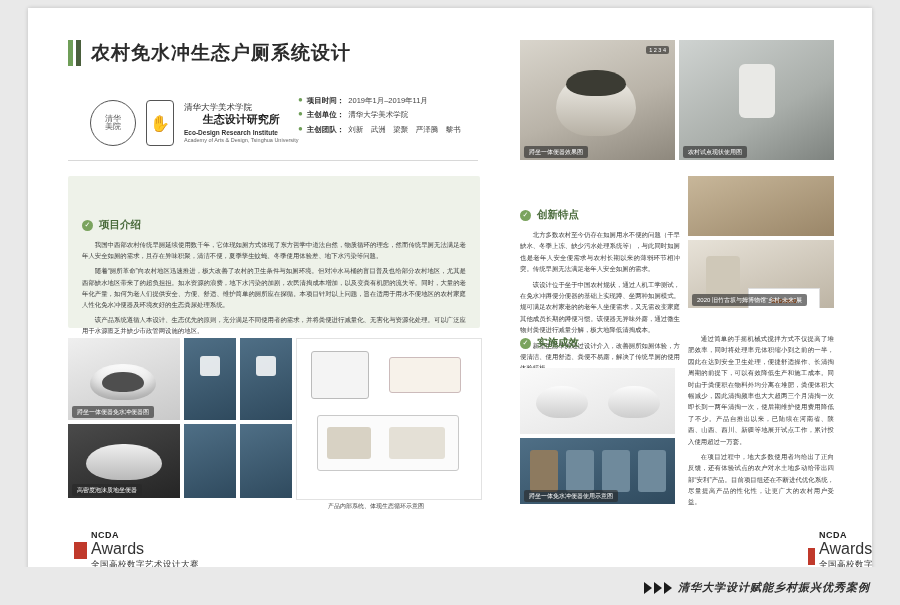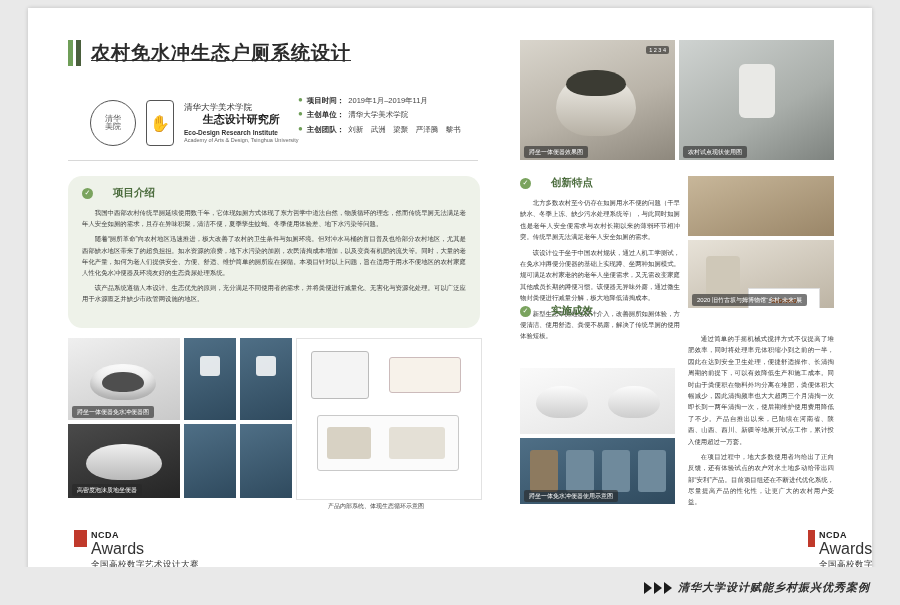--- a/index.html
+++ b/index.html
@@ -8,46 +8,46 @@
     background:#e9e9e9;
     font-family:"Liberation Sans","DejaVu Sans",sans-serif;
     color:#333;
   }
   .poster{
     position:absolute;left:28px;top:8px;width:844px;height:570px;
     background:#ffffff;
     box-shadow:0 0 4px rgba(0,0,0,.18);
   }
   
-  .title-row{position:absolute;left:40px;top:32px;display:flex;align-items:center;gap:10px;text-decoration:underline;}
+  .title-row{position:absolute;left:40px;top:32px;display:flex;align-items:center;gap:10px;}
   .title-bars{display:flex;gap:3px;}
   .title-bars i{display:block;width:5px;height:26px;background:#6f9e58;}
   .title-bars i.dark{background:#4a5f3c;}
   .main-title{font-size:19px;font-weight:bold;color:#2b2b2b;letter-spacing:1px;}
   
   .inst{position:absolute;left:62px;top:92px;display:flex;align-items:center;gap:10px;}
   .inst-seal{width:44px;height:44px;border-radius:50%;border:1.4px solid #555;display:flex;align-items:center;justify-content:center;font-size:8px;color:#555;line-height:1.05;}
   .inst-hand{width:26px;height:44px;border:1.4px solid #555;border-radius:4px;display:flex;align-items:center;justify-content:center;font-size:16px;color:#555;}
   .inst-text div{line-height:1.25;}
   .inst-cn1{font-size:8.5px;color:#333;}
   .inst-cn2{font-size:11px;font-weight:bold;color:#222;text-align:center;}
   .inst-en1{font-size:6.5px;font-weight:bold;color:#333;margin-top:2px;}
   .inst-en2{font-size:5.5px;color:#666;}
   .meta{position:absolute;left:270px;top:86px;font-size:7.5px;color:#444;line-height:1.9;}
   .meta .row{display:flex;align-items:flex-start;gap:4px;}
   .meta .dot{color:#6f9e58;font-size:8px;line-height:1.6;}
   .meta b{font-weight:bold;color:#333;}
   .meta .team{max-width:150px;}
   .hr{position:absolute;left:40px;top:152px;width:410px;height:1px;background:#d8d8d8;}
   
-  .sec-head{display:flex;align-items:center;gap:20px;font-size:10.5px;font-weight:bold;color:#4a6b3c;}
+  .sec-head{display:flex;align-items:center;gap:6px;font-size:10.5px;font-weight:bold;color:#4a6b3c;margin-top:32px;}
   .sec-head .bullet{width:11px;height:11px;border-radius:50%;background:#7aa35e;color:#fff;font-size:7px;display:flex;align-items:center;justify-content:center;}
   .panel-left{
     position:absolute;left:40px;top:168px;width:412px;height:152px;
-    background:#eef2e9;border-radius:14px;padding:10px 14px 10px 14px;box-sizing:border-box;
+    background:#eef2e9;border-radius:2px;padding:10px 14px 10px 14px;box-sizing:border-box;
   }
   .body-text{font-size:6.4px;line-height:1.75;color:#3c3c3c;text-align:justify;margin-top:7px;}
   .body-text p{margin:0 0 4px 0;text-indent:2em;}
   
   .img{position:absolute;overflow:hidden;background:#cfcfcf;}
   .cap{position:absolute;font-size:6px;color:#fff;background:rgba(40,40,40,.62);padding:1.5px 5px;border-radius:2px;white-space:nowrap;}
   .capd{position:absolute;font-size:6px;color:#444;white-space:nowrap;}
   
   .ph-toilet{background:linear-gradient(160deg,#d9d5cc 0%,#b9b3a8 55%,#8e887d 100%);}
   .ph-room{background:linear-gradient(150deg,#cfd3d1 0%,#a9aeaa 60%,#7e837f 100%);}
@@ -58,21 +58,21 @@
   .ph-shop{background:linear-gradient(160deg,#e7e2d8 0%,#bdb4a4 100%);}
   .ph-white{background:linear-gradient(160deg,#fafafa 0%,#e2e2e2 100%);}
   .ph-diagram{background:#ffffff;border:1px solid #e2e2e2;}
   .toilet-shape{position:absolute;border-radius:48% 48% 42% 42%/55% 55% 45% 45%;}
   
   .panel-innov{position:absolute;left:492px;top:168px;width:160px;height:300px;}
   .panel-effect{position:absolute;left:492px;top:296px;width:160px;}
   .right-body{font-size:6.4px;line-height:1.78;color:#3c3c3c;text-align:justify;margin-top:7px;}
   .right-body p{margin:0 0 4px 0;text-indent:2em;}
   
-  .ncda{position:absolute;display:flex;gap:4px;}
+  .ncda{position:absolute;display:flex;align-items:center;gap:4px;}
   .ncda .mark{width:13px;height:17px;background:#c0392b;}
   .ncda .txt div:first-child{font-size:9px;font-weight:bold;color:#222;letter-spacing:.5px;}
   .ncda .txt div:last-child{font-size:8.5px;color:#333;letter-spacing:.5px;}
   .ncda .sub{font-size:4.2px;color:#777;margin-top:1px;}
   .footer-bar{position:absolute;left:0;bottom:0;width:900px;height:38px;background:#e9e9e9;}
   .footer-text{position:absolute;right:30px;bottom:10px;font-size:11px;font-weight:bold;color:#2f2f2f;letter-spacing:1px;font-style:italic;}
   .chev{position:absolute;right:228px;bottom:11px;display:flex;gap:2px;}
   .chev span{display:block;width:0;height:0;border-left:8px solid #1b1b1b;border-top:6px solid transparent;border-bottom:6px solid transparent;}
   .badge{position:absolute;font-size:5.5px;color:#fff;background:rgba(0,0,0,.5);padding:1px 3px;border-radius:2px;}
   .tiny-ico{position:absolute;border-radius:3px;background:rgba(255,255,255,.85);}

